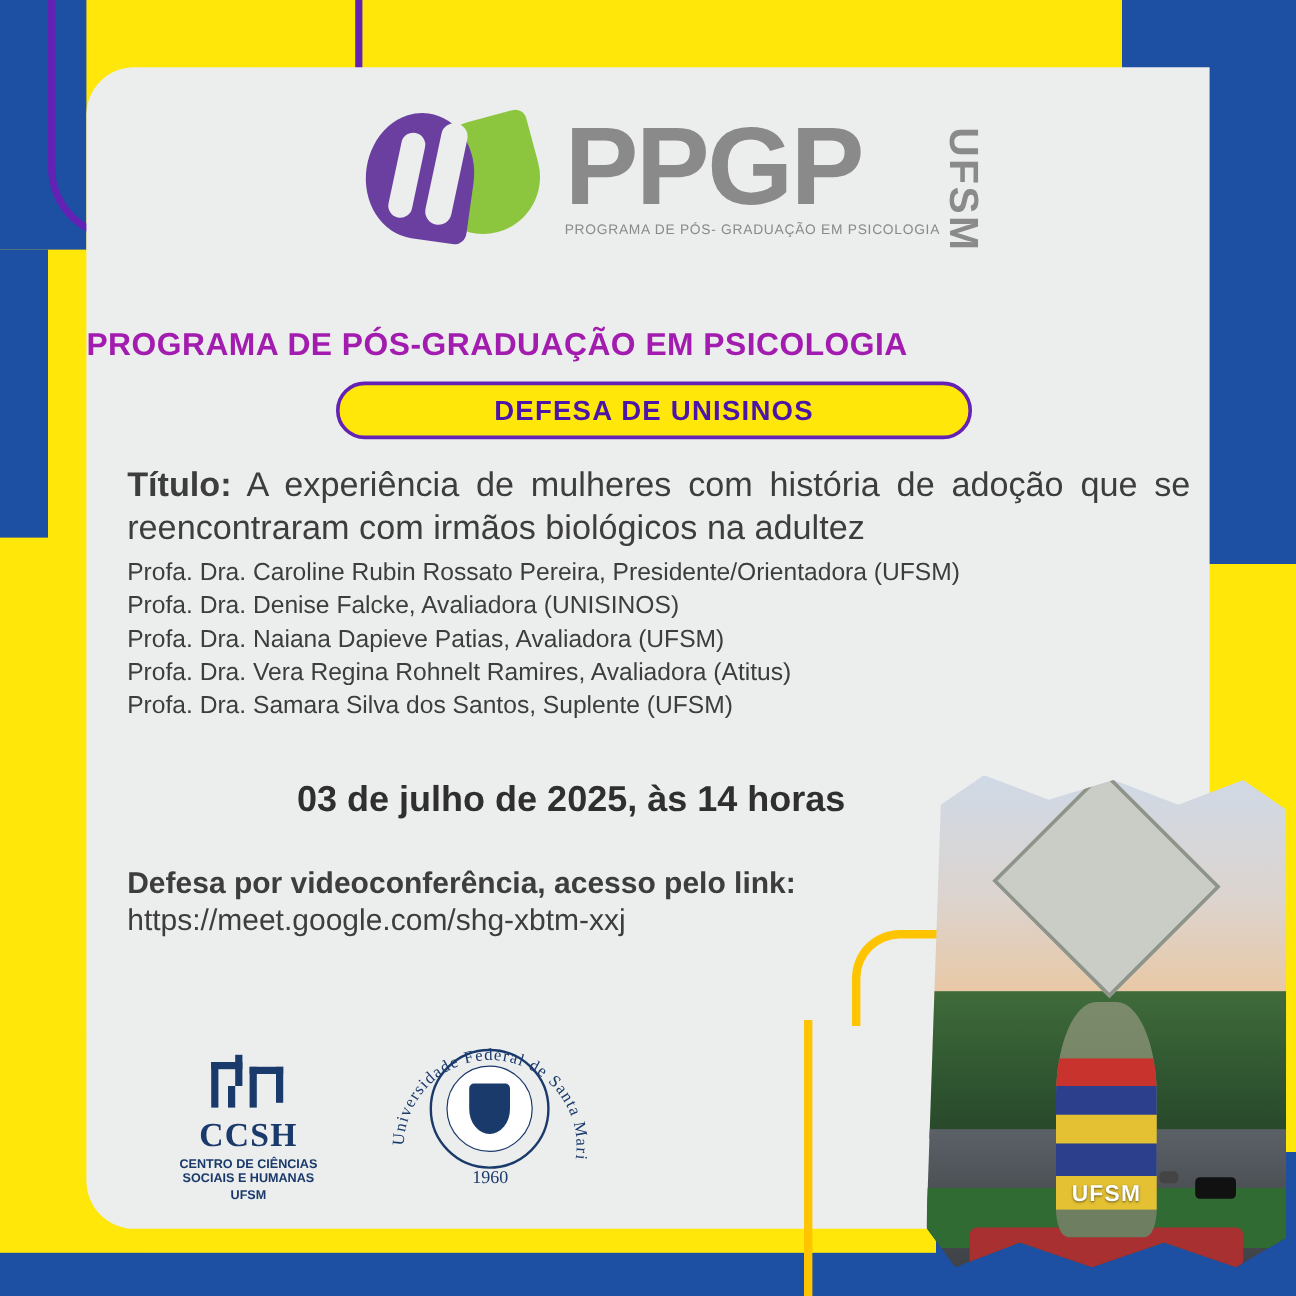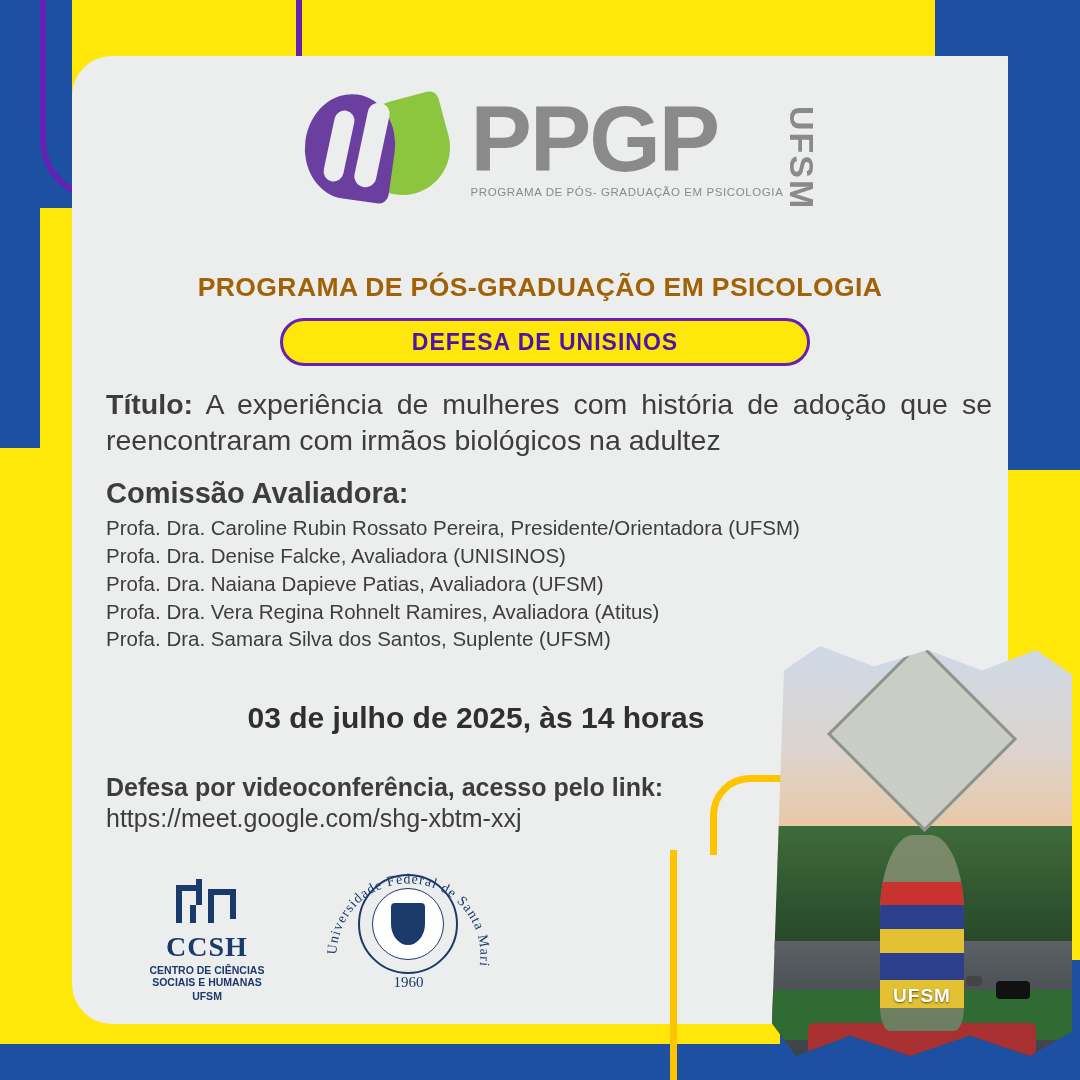--- a/index.html
+++ b/index.html
@@ -106,21 +106,21 @@
     writing-mode: vertical-rl; text-orientation: mixed;
   }
   .logo-sub {
     font-size: 11.5px; color: #8a8a8a; letter-spacing: 0.6px;
     text-align: right; margin-top: 2px; padding-right: 2px;
   }
 
   
   .prog-title {
     position: absolute; top: 216px; left: 0; width: 936px;
-    text-align: center; color: #a16207;
+    color: #a21caf;
     font-size: 26.5px; font-weight: bold; letter-spacing: 0.4px;
   }
   .badge {
     position: absolute; top: 262px; left: 208px;
     width: 530px; height: 48px;
     background: #ffe70a; border: 3px solid #6322b4; border-radius: 26px;
     display: flex; align-items: center; justify-content: center;
     color: #4b16a8; font-size: 23px; font-weight: bold; letter-spacing: 1px;
   }
 
@@ -304,21 +304,20 @@
     <div class="prog-title">PROGRAMA DE PÓS-GRADUAÇÃO EM PSICOLOGIA</div>
     <div class="badge">DEFESA DE UNISINOS</div>
 
     <div class="body-wrap">
       <div class="titulo">
         <b>Título:</b>
         <span>A experiência de mulheres com história de adoção que se reencontraram com irmãos biológicos na adultez</span>
       </div>
 
 
-      <div class="comissao-h">Comissão Avaliadora:</div>
       <ul class="comissao-list">
         <li>Profa. Dra. Caroline Rubin Rossato Pereira, Presidente/Orientadora (UFSM)</li>
         <li>Profa. Dra. Denise Falcke, Avaliadora (UNISINOS)</li>
         <li>Profa. Dra. Naiana Dapieve Patias, Avaliadora (UFSM)</li>
         <li>Profa. Dra. Vera Regina Rohnelt Ramires, Avaliadora (Atitus)</li>
         <li>Profa. Dra. Samara Silva dos Santos, Suplente (UFSM)</li>
       </ul>
 
       <div class="datetime">03 de julho de 2025, às 14 horas</div>
 

